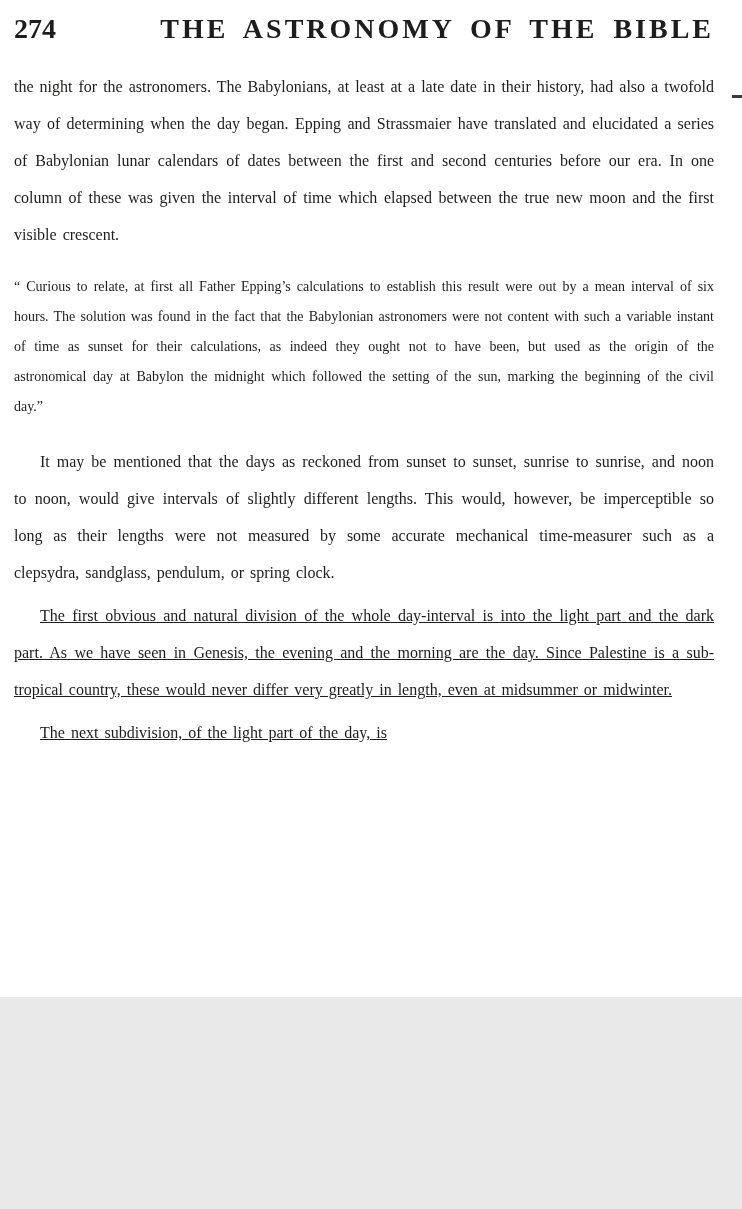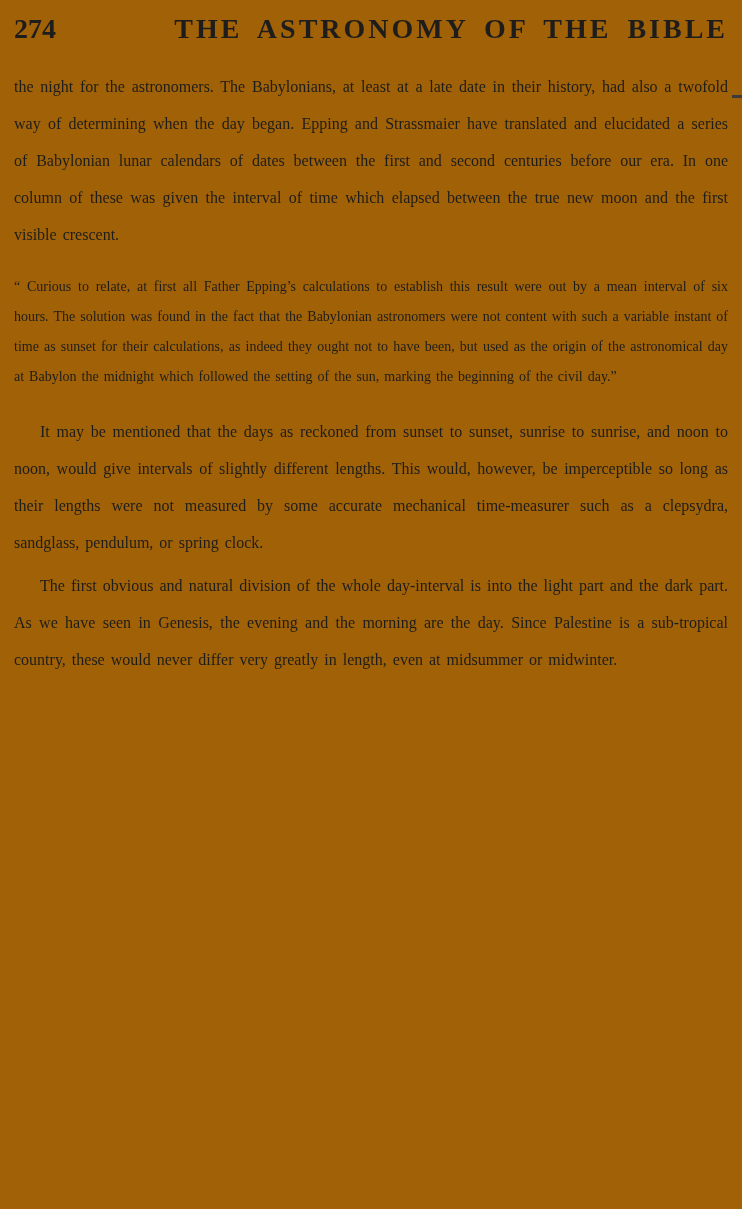--- a/index.html
+++ b/index.html
@@ -3,27 +3,27 @@
 <meta charset="utf-8">
 <style>
   html, body {
     margin: 0;
     padding: 0;
     background: #e9e9e9;
   }
   .page {
     position: relative;
     width: 742px;
-    height: 1209px;
+    height: 997px;
     margin: 0 auto;
     box-sizing: border-box;
-    background: #a16207;
+    background: #ffffff;
     color: #1e1d1b;
     font-family: "Liberation Serif", "DejaVu Serif", serif;
-    padding: 12px 14px 0 14px;
+    padding: 12px 28px 0 14px;
     overflow: hidden;
   }
   .running-head {
     position: relative;
     height: 42px;
     font-weight: 700;
     font-size: 28px;
     line-height: 34px;
   }
   .folio {
@@ -52,21 +52,21 @@
     line-height: 37px;
     word-spacing: 2px;
   }
   .indent { text-indent: 26px; }
   .quote {
     font-size: 14px;
     line-height: 30px;
     word-spacing: 1.5px;
     margin: 19px 0 21px 0;
   }
-  .par-gap { margin-top: 6px; }
+  .par-gap { margin-top: 6px; text-decoration: underline; }
   .scan-mark {
     position: absolute;
     right: 0;
     top: 95px;
     width: 10px;
     height: 3px;
     background: #3a3a3a;
   }
 </style>
 </head>
@@ -84,16 +84,17 @@
   <main class="page-body">
 
     <p class="body-par">the night for the astronomers.  The Babylonians, at least at a late date in their history, had also a twofold way of determining when the day began.  Epping and Strassmaier have translated and elucidated a series of Babylonian lunar calendars of dates between the first and second centuries before our era.  In one column of these was given the interval of time which elapsed between the true new moon and the first visible crescent.</p>
 
     <p class="quote">“ Curious to relate, at first all Father Epping’s calculations to establish this result were out by a mean interval of six hours.  The solution was found in the fact that the Babylonian astronomers were not content with such a variable instant of time as sunset for their calculations, as indeed they ought not to have been, but used as the origin of the astronomical day at Babylon the midnight which followed the setting of the sun, marking the beginning of the civil day.”</p>
 
     <p class="body-par indent">It may be mentioned that the days as reckoned from sunset to sunset, sunrise to sunrise, and noon to noon, would give intervals of slightly different lengths.  This would, however, be imperceptible so long as their lengths were not measured by some accurate mechanical time-measurer such as a clepsydra, sandglass, pendulum, or spring clock.</p>
 
     <p class="body-par indent par-gap">The first obvious and natural division of the whole day-interval is into the light part and the dark part.  As we have seen in Genesis, the evening and the morning are the day.  Since Palestine is a sub-tropical country, these would never differ very greatly in length, even at midsummer or midwinter.</p>
 
+    <p class="body-par indent par-gap">The next subdivision, of the light part of the day, is</p>
 
   </main>
 
 </div>
 
 </body></html>

